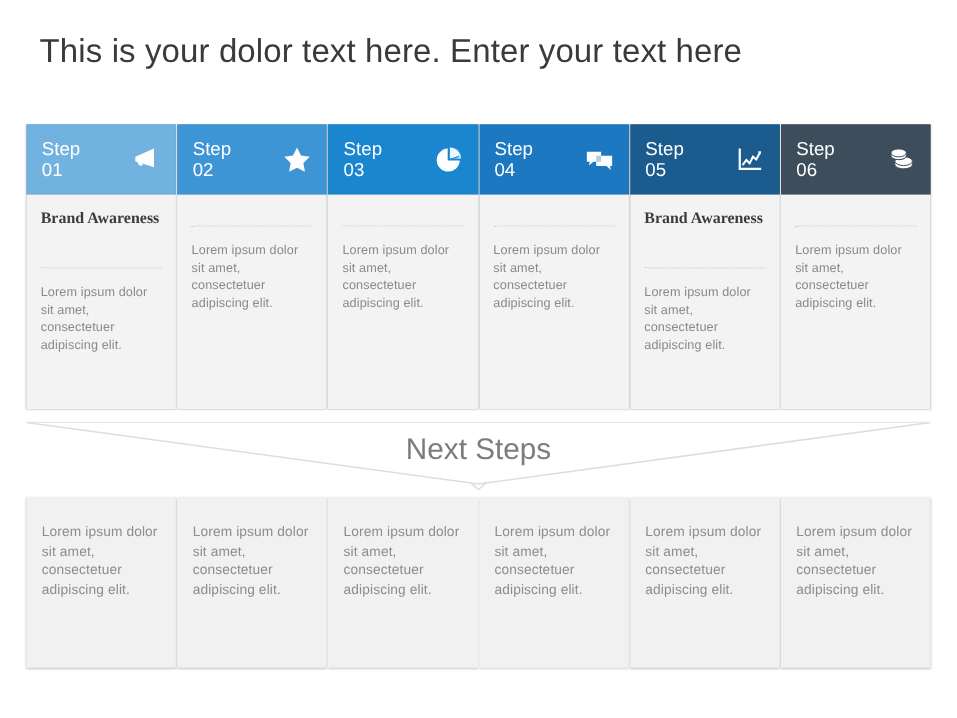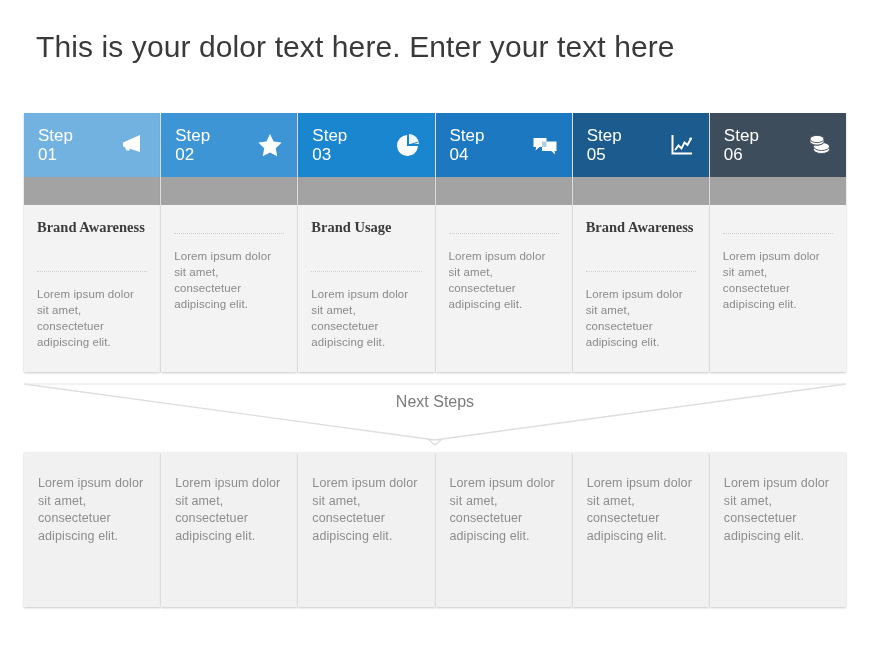--- a/index.html
+++ b/index.html
@@ -72,21 +72,20 @@
   }
   .step-icon svg { display: block; }
 
   .step-body {
     flex: 1 1 auto;
     background: #f3f3f3;
     padding: 14px 13px 0 13px;
     box-sizing: border-box;
     display: flex;
     flex-direction: column;
-    margin-top: 28px;
   }
   .step-name {
     font-family: "Liberation Serif", serif;
     font-weight: bold;
     font-size: 14.5px;
     line-height: 17px;
     color: #3c3c3c;
     min-height: 38px;
   }
   .step-divider {
@@ -115,21 +114,21 @@
     left: 0;
     top: 0;
     display: block;
   }
   #next-steps-label {
     position: absolute;
     left: 0;
     top: 11px;
     width: 822px;
     text-align: center;
-    font-size: 16px;
+    font-size: 27px;
     color: #7c7c7c;
     font-weight: 400;
   }
 
   
   #next-row {
     position: absolute;
     left: 24px;
     top: 452px;
     width: 822px;
@@ -203,21 +202,20 @@
         <svg width="30" height="30" viewBox="0 0 30 30">
           <g fill="#ffffff">
             <path d="M14 5 A10.5 10.5 0 1 0 25 16 L14 16 Z"></path>
             <path d="M16 4 L16 14 L26 14 A10 10 0 0 0 16 4 Z" opacity="0.92"></path>
           </g>
           <path d="M15.2 15.2 L24.6 12.2" stroke="#1a86d0" stroke-width="1.1" fill="none"></path>
         </svg>
       </div>
     </div>
     <div class="step-body">
-      <div class="step-name">Brand Usage</div>
       <div class="step-divider"></div>
       <div class="step-desc">Lorem ipsum dolor sit amet, consectetuer adipiscing elit.</div>
     </div>
   </div>
 
   <div class="step-card">
     <div class="step-head" style="background: rgb(28, 120, 192);">
       <div class="step-label">Step
 04</div>
       <div class="step-icon">

